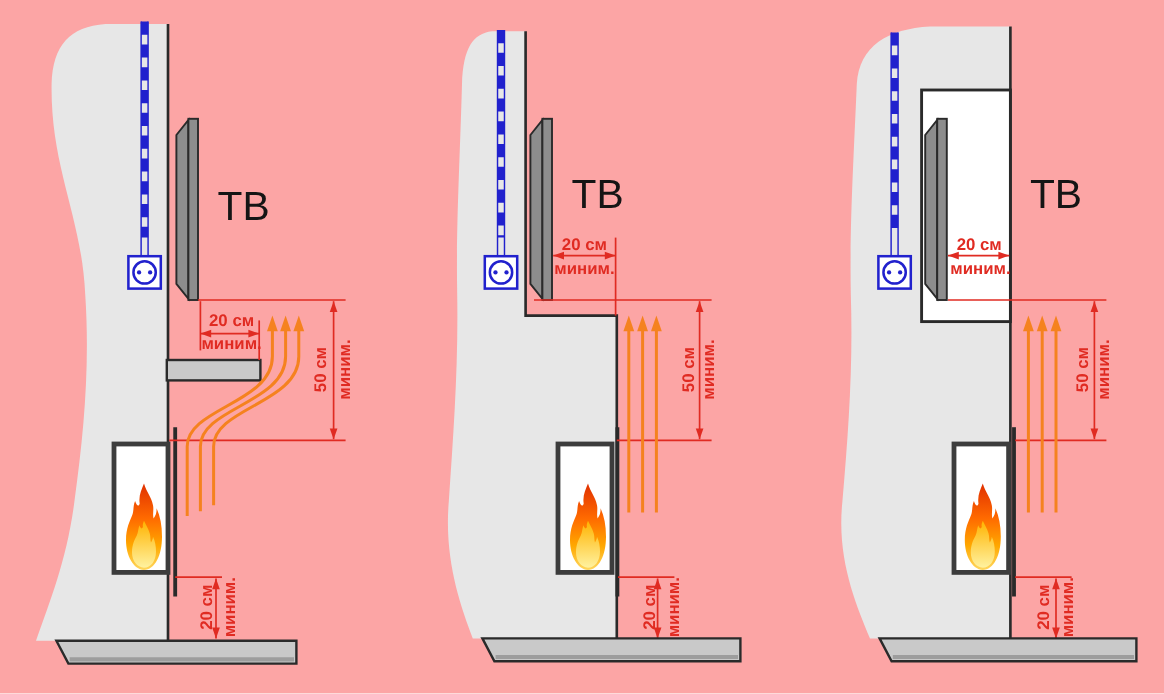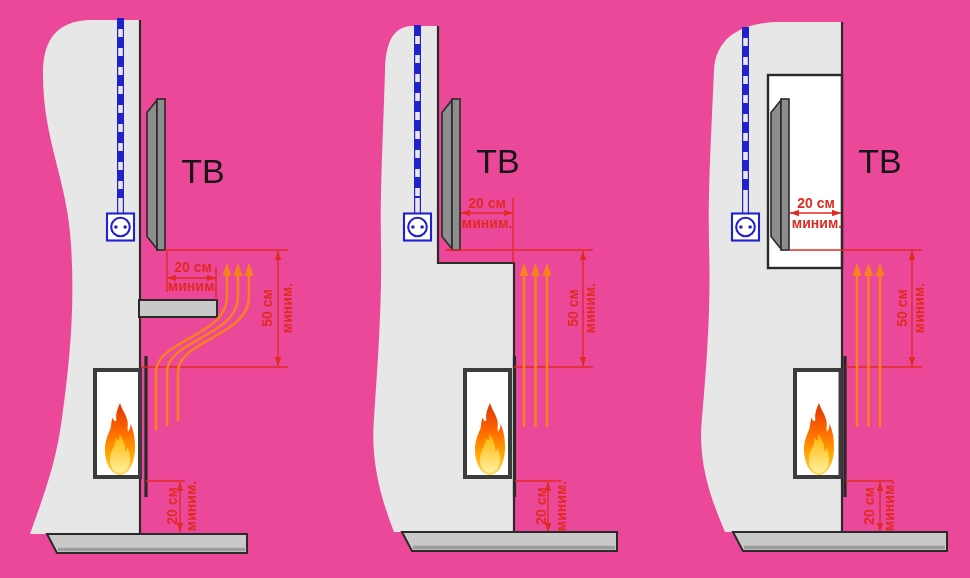--- a/index.html
+++ b/index.html
@@ -1,16 +1,16 @@
 <!DOCTYPE html>
 <html style="--wall: #e7e7e7; --outline: #2a2a2a; --tvGray: #8d8d8d; --slab: #c9c9c9; --slabShadow: #9d9d9d; --frame: #3c3c3c; --dimRed: #e02b22; --flowOrange: #f5821f; --cableBlue: #2121cd; --flame0: #e03000; --flame1: #ff6a00; --flame2: #ffa800; --flame3: #ffd75e; --flameCore0: #ffb300; --flameCore1: #fff2a0;"><head>
 <meta charset="utf-8">
 <style>
   html,body{margin:0;padding:0;background:#ffffff;}
-  .canvas{position:relative;width:970px;height:578px;background:#ec4899;overflow:hidden;
+  .canvas{position:relative;width:970px;height:578px;background:#fca5a5;overflow:hidden;
           font-family:"Liberation Sans",sans-serif;}
   svg{display:block;}
   
   .wallfill{fill:var(--wall);}
   .wline{stroke:var(--outline);stroke-width:2.2;fill:none;}
   .tv{fill:var(--tvGray);stroke:var(--outline);stroke-width:1.6;}
   .slab{fill:var(--slab);stroke:var(--outline);stroke-width:2;}
   .slabshadow{stroke:var(--slabShadow);stroke-width:3.5;}
   .niche{fill:#ffffff;stroke:var(--outline);stroke-width:2.4;}
   .fpframe{fill:#ffffff;stroke:var(--frame);stroke-width:4;}

